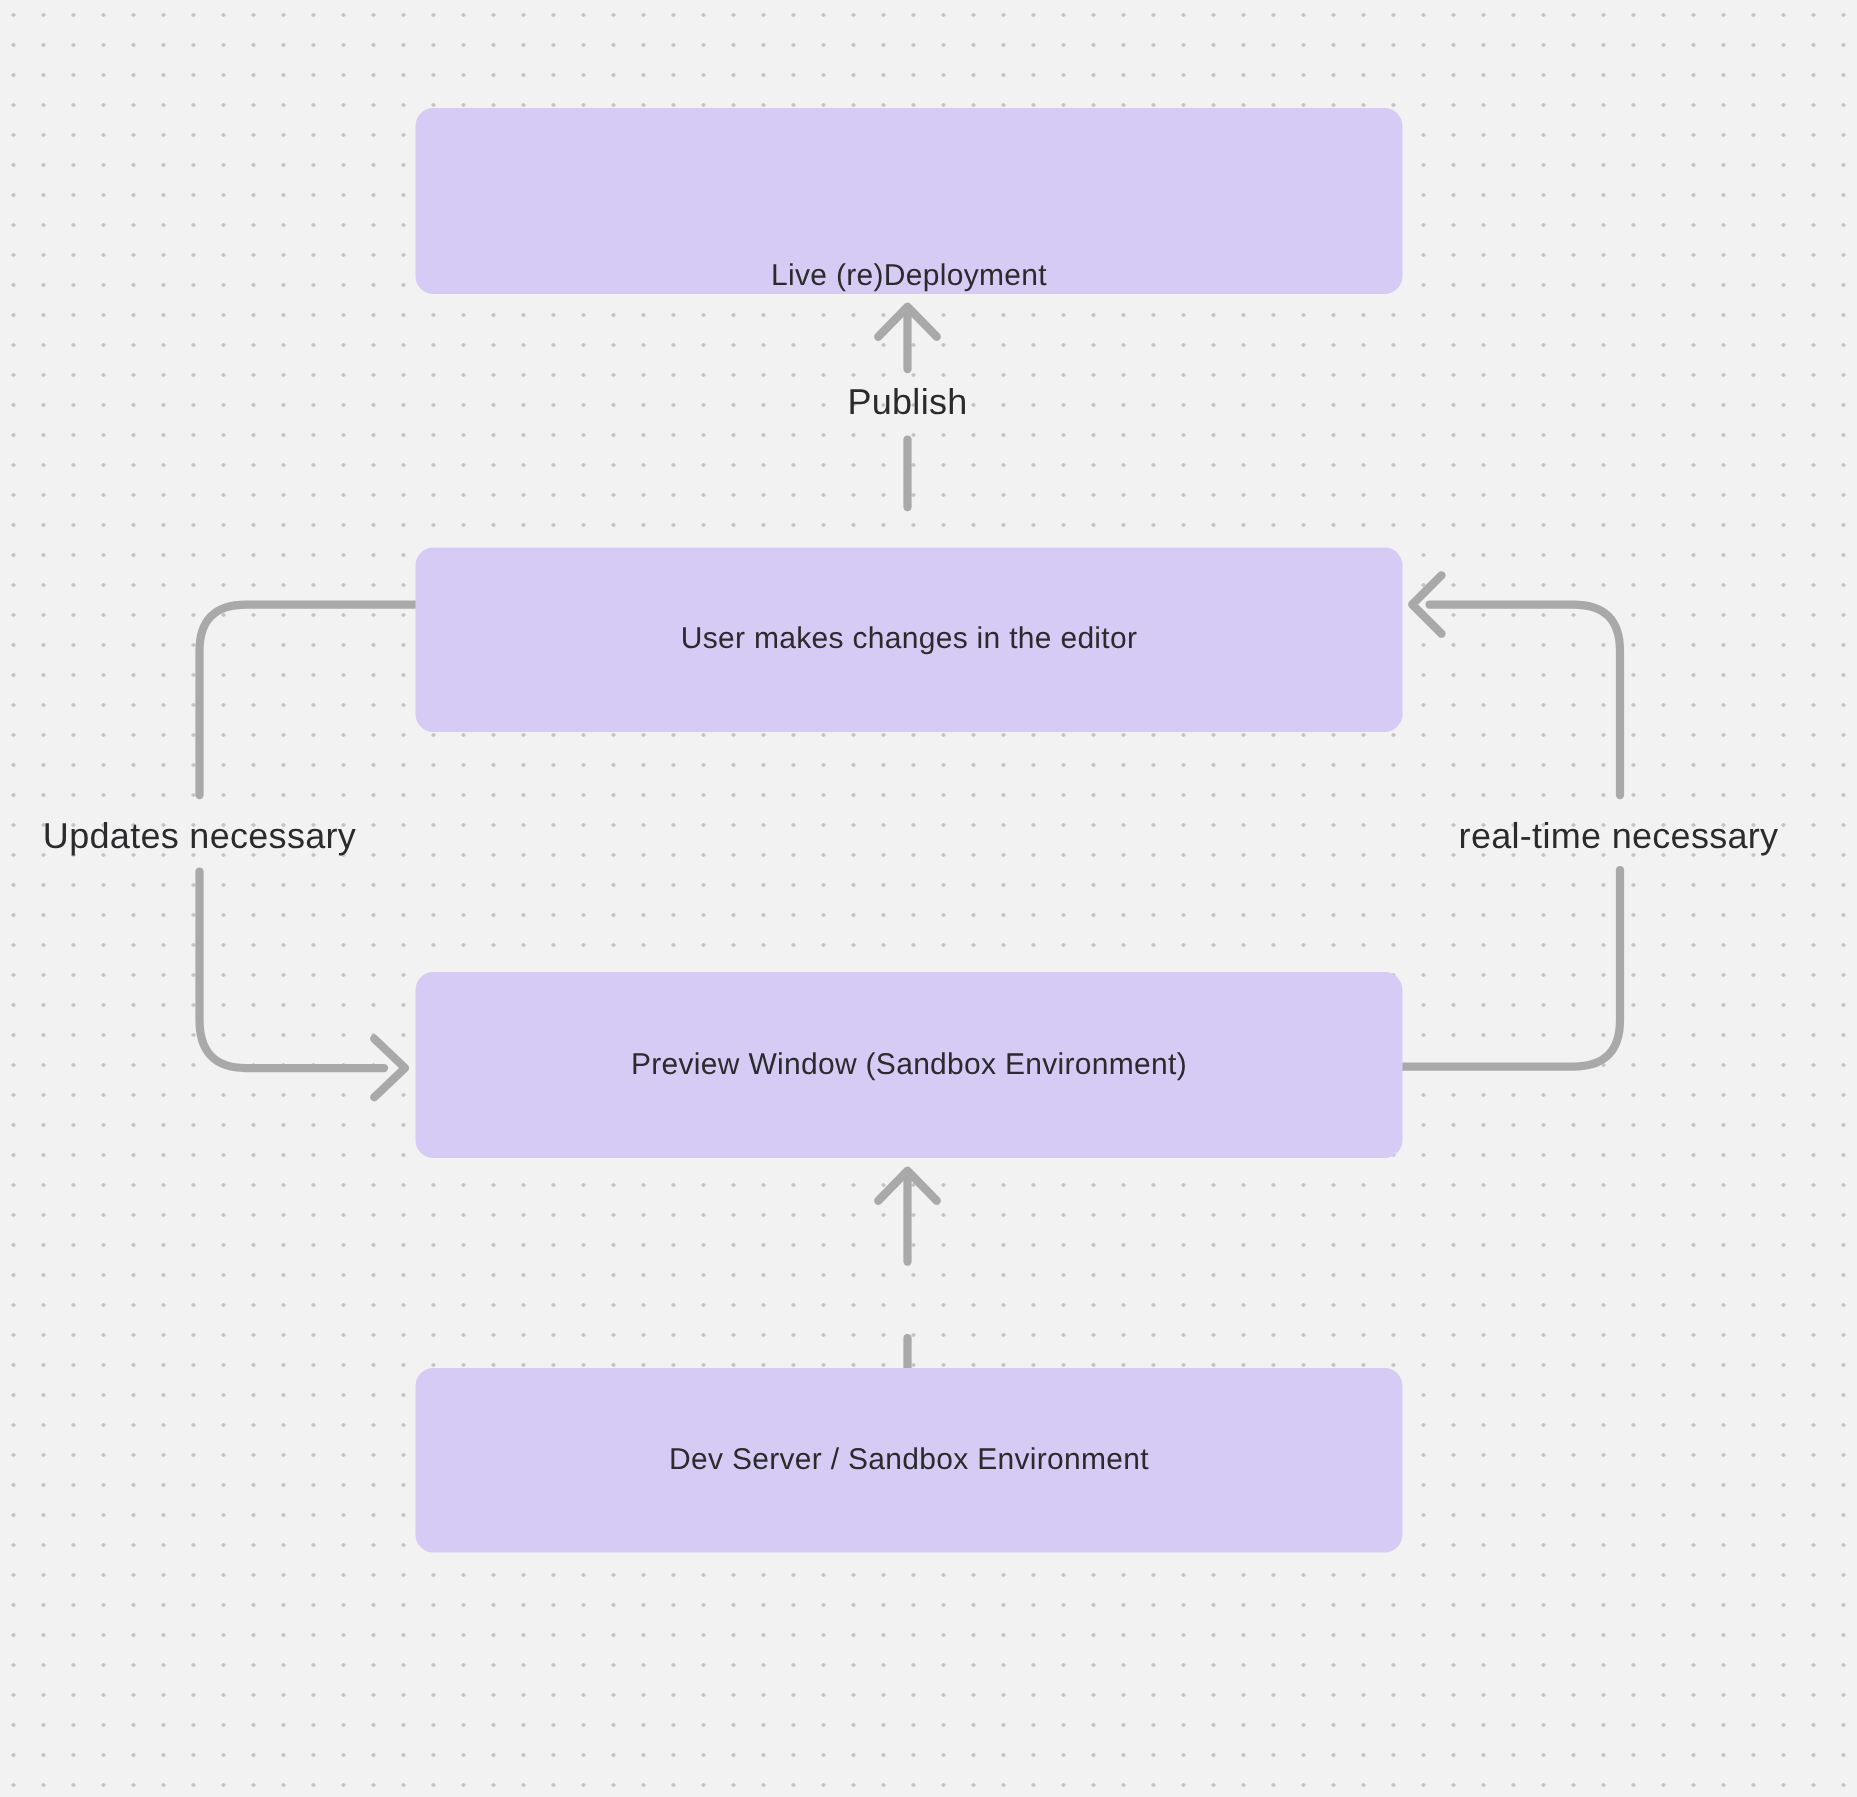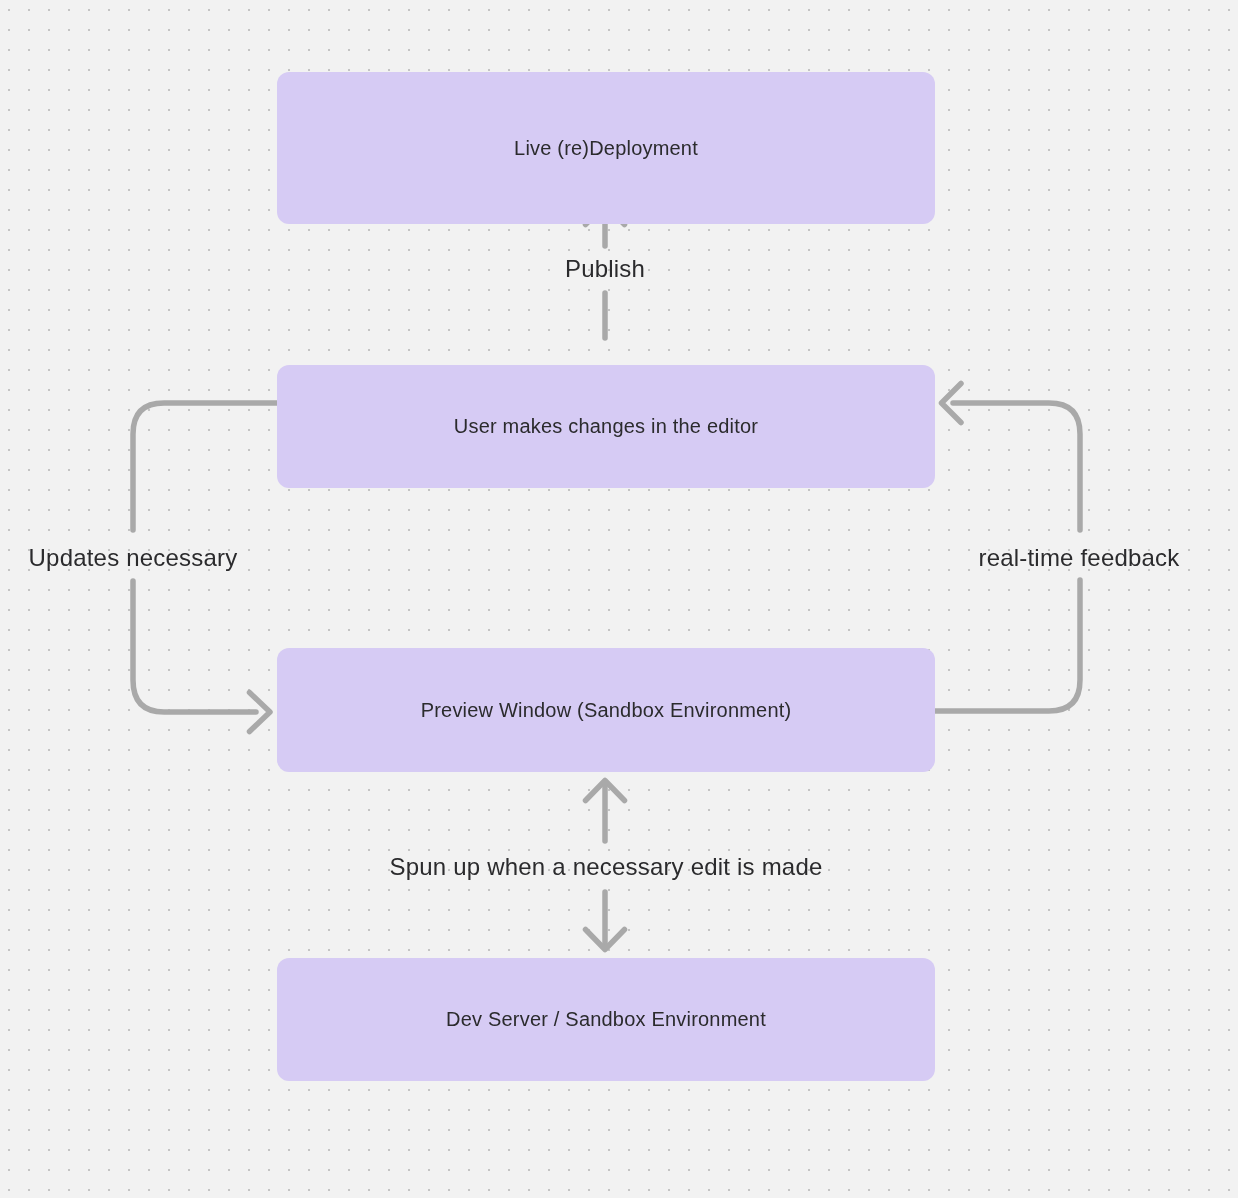--- a/index.html
+++ b/index.html
@@ -85,37 +85,36 @@
     </g>
 
     <g>
       <path d="M 585.5 800.5 L 605 780.5 L 624.5 800.5"></path>
       <path d="M 605 786 V 841"></path>
       <path d="M 605 892 V 944"></path>
       <path d="M 585.5 929.5 L 605 949.5 L 624.5 929.5"></path>
     </g>
   </svg>
 
-  <div class="node" style="top:72px;height:152px;">
+  <div class="node" style="top:72px;height:124px;align-items:flex-end;">
     <span>Live (re)Deployment</span>
   </div>
 
   <div class="node" style="top:340px;height:123px;margin-top:25px;">
     <span>User makes changes in the editor</span>
   </div>
 
   <div class="node" style="top:648px;height:124px;">
     <span>Preview Window (Sandbox Environment)</span>
   </div>
 
-  <div class="node" style="top:958px;height:123px;">
+  <div class="node" style="top:912px;height:123px;">
     <span>Dev Server / Sandbox Environment</span>
   </div>
 
   <div class="edge-label" style="left:605px;top:269px;">Publish</div>
 
   <div class="edge-label" style="left:133px;top:558px;">Updates necessary</div>
 
-  <div class="edge-label" style="left:1079px;top:558px;">real-time feedback</div>
+  <div class="edge-label" style="left:1079px;top:558px;">real-time necessary</div>
 
-  <div class="edge-label" style="left:606px;top:867px;">Spun up when a necessary edit is made</div>
 
 </div>
 
 </body></html>

